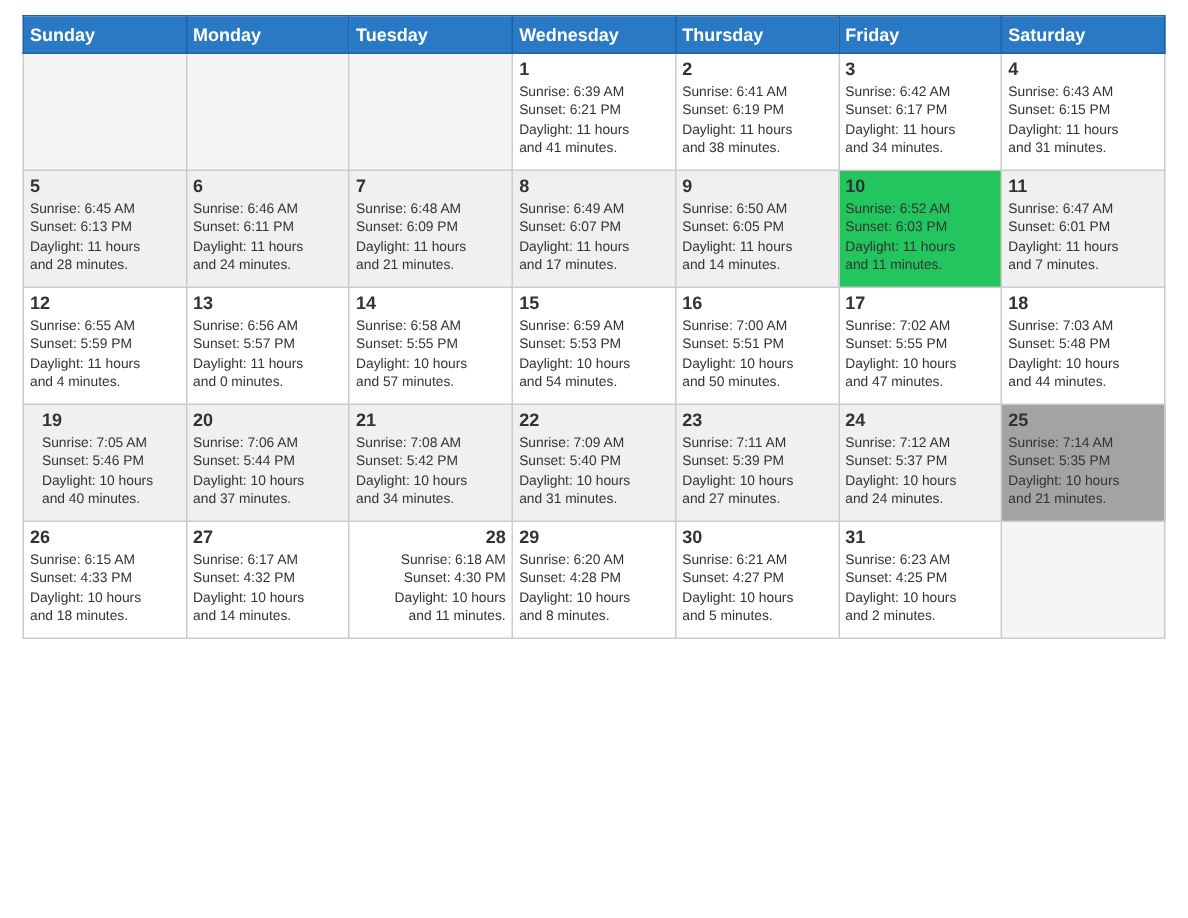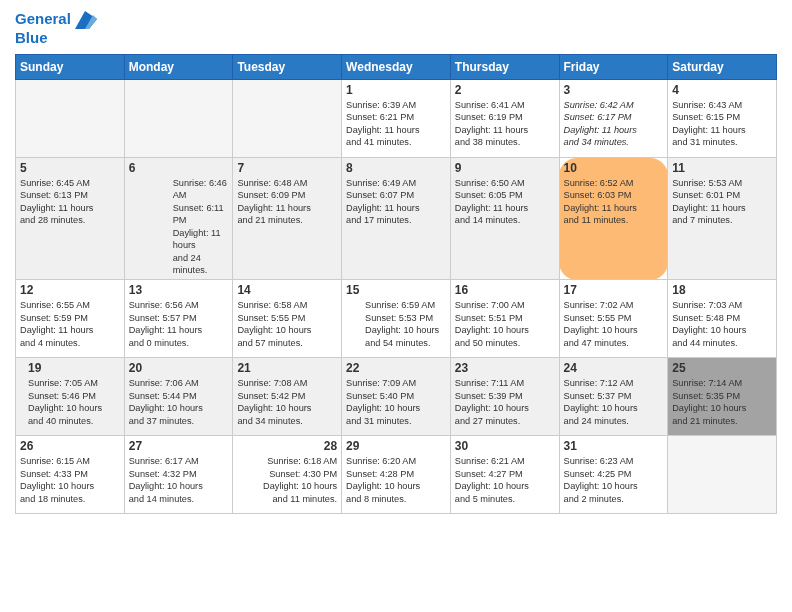--- a/index.html
+++ b/index.html
@@ -78,38 +78,20 @@
       color: #333;
     }
     tr:nth-child(odd) td { background: #fff; }
     tr:nth-child(even) td { background: #f2f2f2; }
     tr:nth-child(even) td.empty { background: #ececec; }
   </style>
 </head>
 <body>
 
 <div class="page">
-  <div class="header">
-    <div class="logo">
-      <div>
-        <div style="font-size:15px;font-weight:bold;color:#333;line-height:1.2;">
-          <span style="color:#1a6fc4;">General</span>
-          <svg style="display:inline;vertical-align:middle;" width="22" height="18" viewBox="0 0 22 18">
-            <polygon points="0,18 10,0 22,8 14,18" fill="#1a6fc4"></polygon>
-            <polygon points="10,18 18,4 22,8 14,18" fill="#6aabdb"></polygon>
-          </svg>
-        </div>
-        <div style="color:#1a6fc4;font-size:15px;font-weight:bold;">Blue</div>
-      </div>
-    </div>
-    <div class="title-block">
-      <div class="main-title"></div>
-      <div class="subtitle"></div>
-    </div>
-  </div>
 
   <table class="calendar">
     <thead>
       <tr>
       <th>Sunday</th>
           <th>Monday</th>
           <th>Tuesday</th>
           <th>Wednesday</th>
           <th>Thursday</th>
           <th>Friday</th>
@@ -130,21 +112,21 @@
           </td>
           <td style="background: rgb(255, 255, 255);">
             <span class="day-num">2</span>
             <div class="day-info" style="white-space: pre-wrap;">Sunrise: 6:41 AM
 Sunset: 6:19 PM
 Daylight: 11 hours
 and 38 minutes.</div>
           </td>
           <td style="background: rgb(255, 255, 255);">
             <span class="day-num">3</span>
-            <div class="day-info" style="white-space: pre-wrap; font-style: italic;">Sunrise: 6:42 AM
+            <div class="day-info" style="white-space: pre-wrap;">Sunrise: 6:42 AM
 Sunset: 6:17 PM
 Daylight: 11 hours
 and 34 minutes.</div>
           </td>
           <td style="background: rgb(255, 255, 255);">
             <span class="day-num">4</span>
             <div class="day-info" style="white-space: pre-wrap;">Sunrise: 6:43 AM
 Sunset: 6:15 PM
 Daylight: 11 hours
 and 31 minutes.</div>
@@ -153,21 +135,21 @@
         <tr>
           <td style="background: rgb(240, 240, 240);">
             <span class="day-num">5</span>
             <div class="day-info" style="white-space: pre-wrap;">Sunrise: 6:45 AM
 Sunset: 6:13 PM
 Daylight: 11 hours
 and 28 minutes.</div>
           </td>
           <td style="background: rgb(240, 240, 240);">
             <span class="day-num">6</span>
-            <div class="day-info" style="white-space: pre-wrap; margin-left: 44px;">Sunrise: 6:46 AM
+            <div class="day-info" style="white-space: pre-wrap;">Sunrise: 6:46 AM
 Sunset: 6:11 PM
 Daylight: 11 hours
 and 24 minutes.</div>
           </td>
           <td style="background: rgb(240, 240, 240);">
             <span class="day-num">7</span>
             <div class="day-info" style="white-space: pre-wrap;">Sunrise: 6:48 AM
 Sunset: 6:09 PM
 Daylight: 11 hours
 and 21 minutes.</div>
@@ -179,30 +161,30 @@
 Daylight: 11 hours
 and 17 minutes.</div>
           </td>
           <td style="background: rgb(240, 240, 240);">
             <span class="day-num">9</span>
             <div class="day-info" style="white-space: pre-wrap;">Sunrise: 6:50 AM
 Sunset: 6:05 PM
 Daylight: 11 hours
 and 14 minutes.</div>
           </td>
-          <td style="background: #fdba74; border-radius: 18px;">
+          <td style="background: #22c55e;">
             <span class="day-num">10</span>
             <div class="day-info" style="white-space: pre-wrap;">Sunrise: 6:52 AM
 Sunset: 6:03 PM
 Daylight: 11 hours
 and 11 minutes.</div>
           </td>
           <td style="background: rgb(240, 240, 240);">
             <span class="day-num">11</span>
-            <div class="day-info" style="white-space: pre-wrap;">Sunrise: 5:53 AM
+            <div class="day-info" style="white-space: pre-wrap;">Sunrise: 6:47 AM
 Sunset: 6:01 PM
 Daylight: 11 hours
 and 7 minutes.</div>
           </td>
         </tr>
         <tr>
           <td style="background: rgb(255, 255, 255);">
             <span class="day-num">12</span>
             <div class="day-info" style="white-space: pre-wrap;">Sunrise: 6:55 AM
 Sunset: 5:59 PM
@@ -218,21 +200,21 @@
           </td>
           <td style="background: rgb(255, 255, 255);">
             <span class="day-num">14</span>
             <div class="day-info" style="white-space: pre-wrap;">Sunrise: 6:58 AM
 Sunset: 5:55 PM
 Daylight: 10 hours
 and 57 minutes.</div>
           </td>
           <td style="background: rgb(255, 255, 255);">
             <span class="day-num">15</span>
-            <div class="day-info" style="white-space: pre-wrap; margin-left: 19px;">Sunrise: 6:59 AM
+            <div class="day-info" style="white-space: pre-wrap;">Sunrise: 6:59 AM
 Sunset: 5:53 PM
 Daylight: 10 hours
 and 54 minutes.</div>
           </td>
           <td style="background: rgb(255, 255, 255);">
             <span class="day-num">16</span>
             <div class="day-info" style="white-space: pre-wrap;">Sunrise: 7:00 AM
 Sunset: 5:51 PM
 Daylight: 10 hours
 and 50 minutes.</div>

